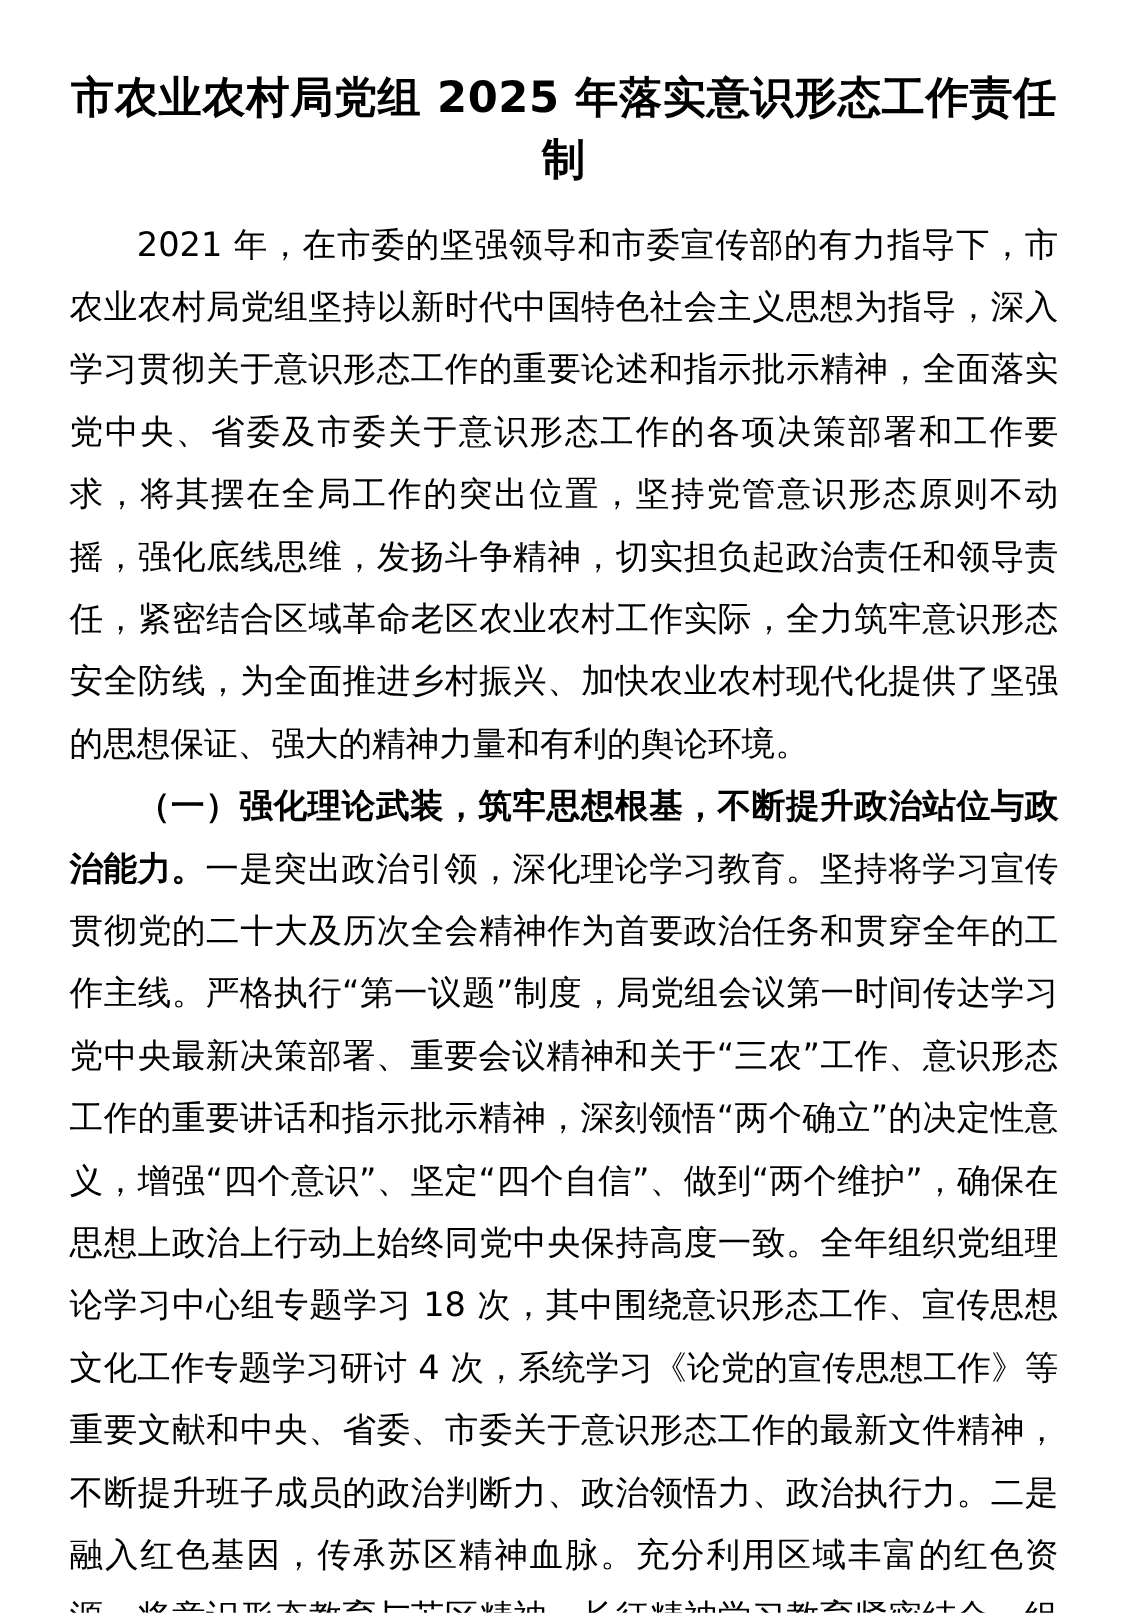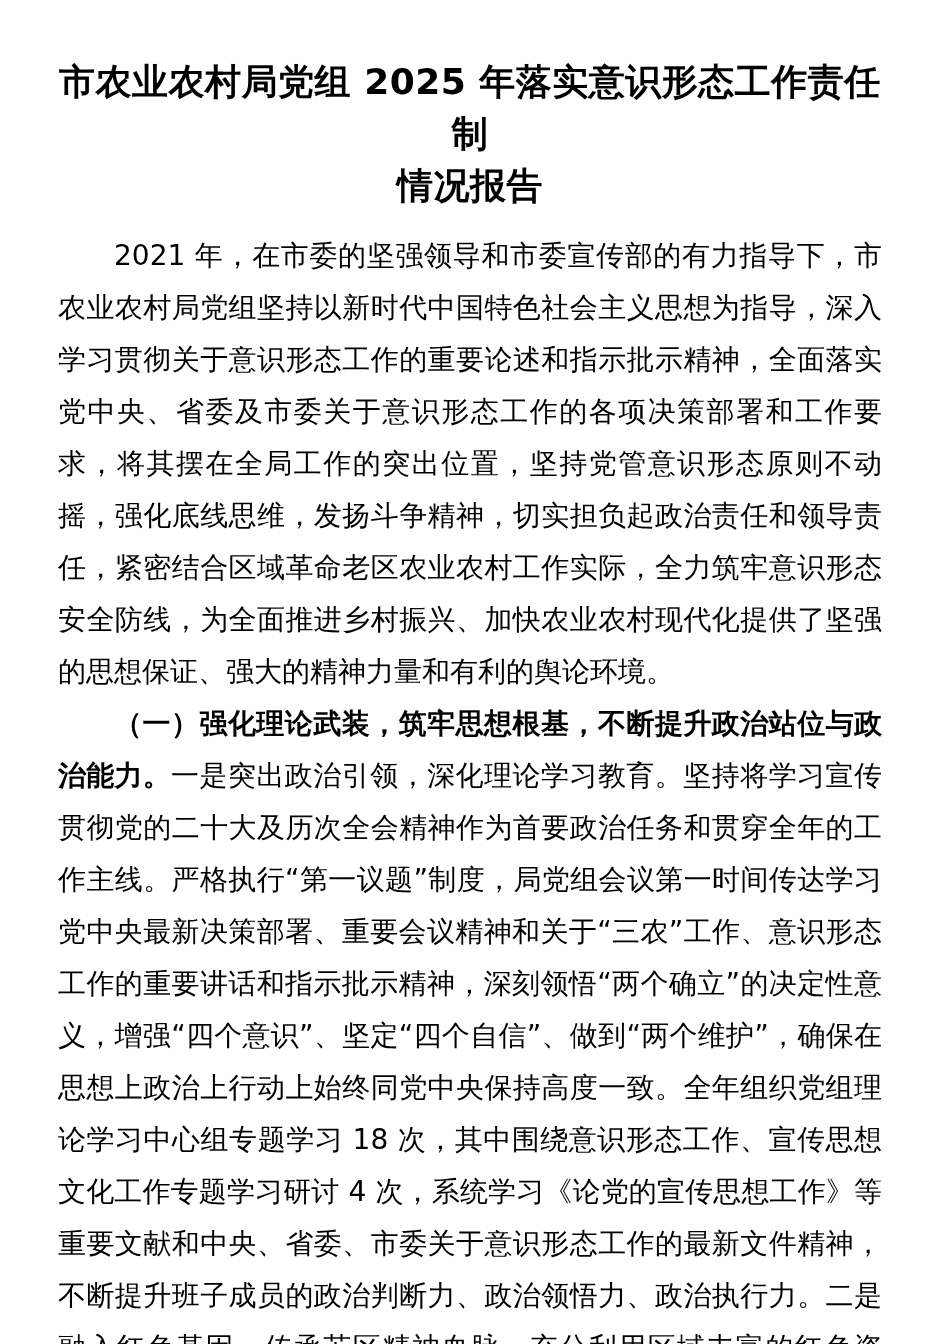--- a/index.html
+++ b/index.html
@@ -82,21 +82,20 @@
   .title-line { display: block; }
 </style>
 </head>
 <body>
 
 <div class="page">
   <div class="content">
 
     <h1 class="doc-title">
       <span class="title-line">市农业农村局党组 2025 年落实意识形态工作责任制</span>
-      <span class="title-line">情况报告</span>
     </h1>
 
     <p class="para indent para-gap-top-large">2021 年，在市委的坚强领导和市委宣传部的有力指导下，市农业农村局党组坚持以新时代中国特色社会主义思想为指导，深入学习贯彻关于意识形态工作的重要论述和指示批示精神，全面落实党中央、省委及市委关于意识形态工作的各项决策部署和工作要求，将其摆在全局工作的突出位置，坚持党管意识形态原则不动摇，强化底线思维，发扬斗争精神，切实担负起政治责任和领导责任，紧密结合区域革命老区农业农村工作实际，全力筑牢意识形态安全防线，为全面推进乡村振兴、加快农业农村现代化提供了坚强的思想保证、强大的精神力量和有利的舆论环境。</p>
 
 
     <p class="para indent"><span class="heading-l2">（一）强化理论武装，筑牢思想根基，不断提升政治站位与政治能力。</span><span>一是突出政治引领，深化理论学习教育。坚持将学习宣传贯彻党的二十大及历次全会精神作为首要政治任务和贯穿全年的工作主线。严格执行“第一议题”制度，局党组会议第一时间传达学习党中央最新决策部署、重要会议精神和关于“三农”工作、意识形态工作的重要讲话和指示批示精神，深刻领悟“两个确立”的决定性意义，增强“四个意识”、坚定“四个自信”、做到“两个维护”，确保在思想上政治上行动上始终同党中央保持高度一致。全年组织党组理论学习中心组专题学习 18 次，其中围绕意识形态工作、宣传思想文化工作专题学习研讨 4 次，系统学习《论党的宣传思想工作》等重要文献和中央、省委、市委关于意识形态工作的最新文件精神，不断提升班子成员的政治判断力、政治领悟力、政治执行力。二是融入红色基因，传承苏区精神血脉。充分利用区域丰富的红色资源，将意识形态教育与苏区精神、长征精神学习教育紧密结合。组织党员干部赴瑞金、</span></p>
 
   </div>
 </div>
 

